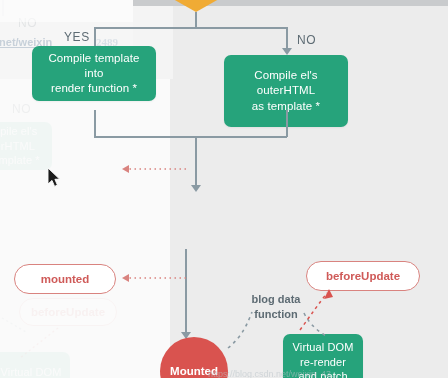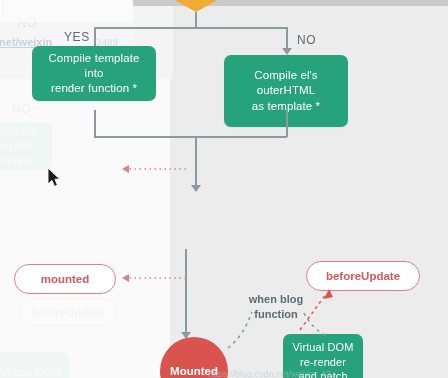--- a/index.html
+++ b/index.html
@@ -163,21 +163,21 @@
     <div class="pill" style="left:306px;top:261px;width:112px;height:28px;">beforeUpdate</div>
 
     <div class="circle" style="left:160px;top:337px;width:68px;height:68px;">Mounted</div>
 
     <div class="gbox" style="left:283px;top:334px;width:80px;height:54px;white-space:pre-line;
                              align-items:flex-start;padding-top:6px;font-size:11px;">Virtual DOM
 re-render
 and patch</div>
 
     <div class="annot" style="left:222px;top:292px;width:108px;">
-      <span>when blog</span><br>
+      <span>blog data</span><br>
       <span>function</span>
     </div>
 
     <svg class="deco">
 
       <line x1="186" y1="169" x2="122" y2="169" stroke="#d9837f" stroke-width="1.5" stroke-dasharray="1.5 3.5"></line>
       <polygon points="122,169 129,165 129,173" fill="#d9837f"></polygon>
 
       <line x1="186" y1="278" x2="122" y2="278" stroke="#d9837f" stroke-width="1.5" stroke-dasharray="1.5 3.5"></line>
       <polygon points="122,278 129,274 129,282" fill="#d9837f"></polygon>

